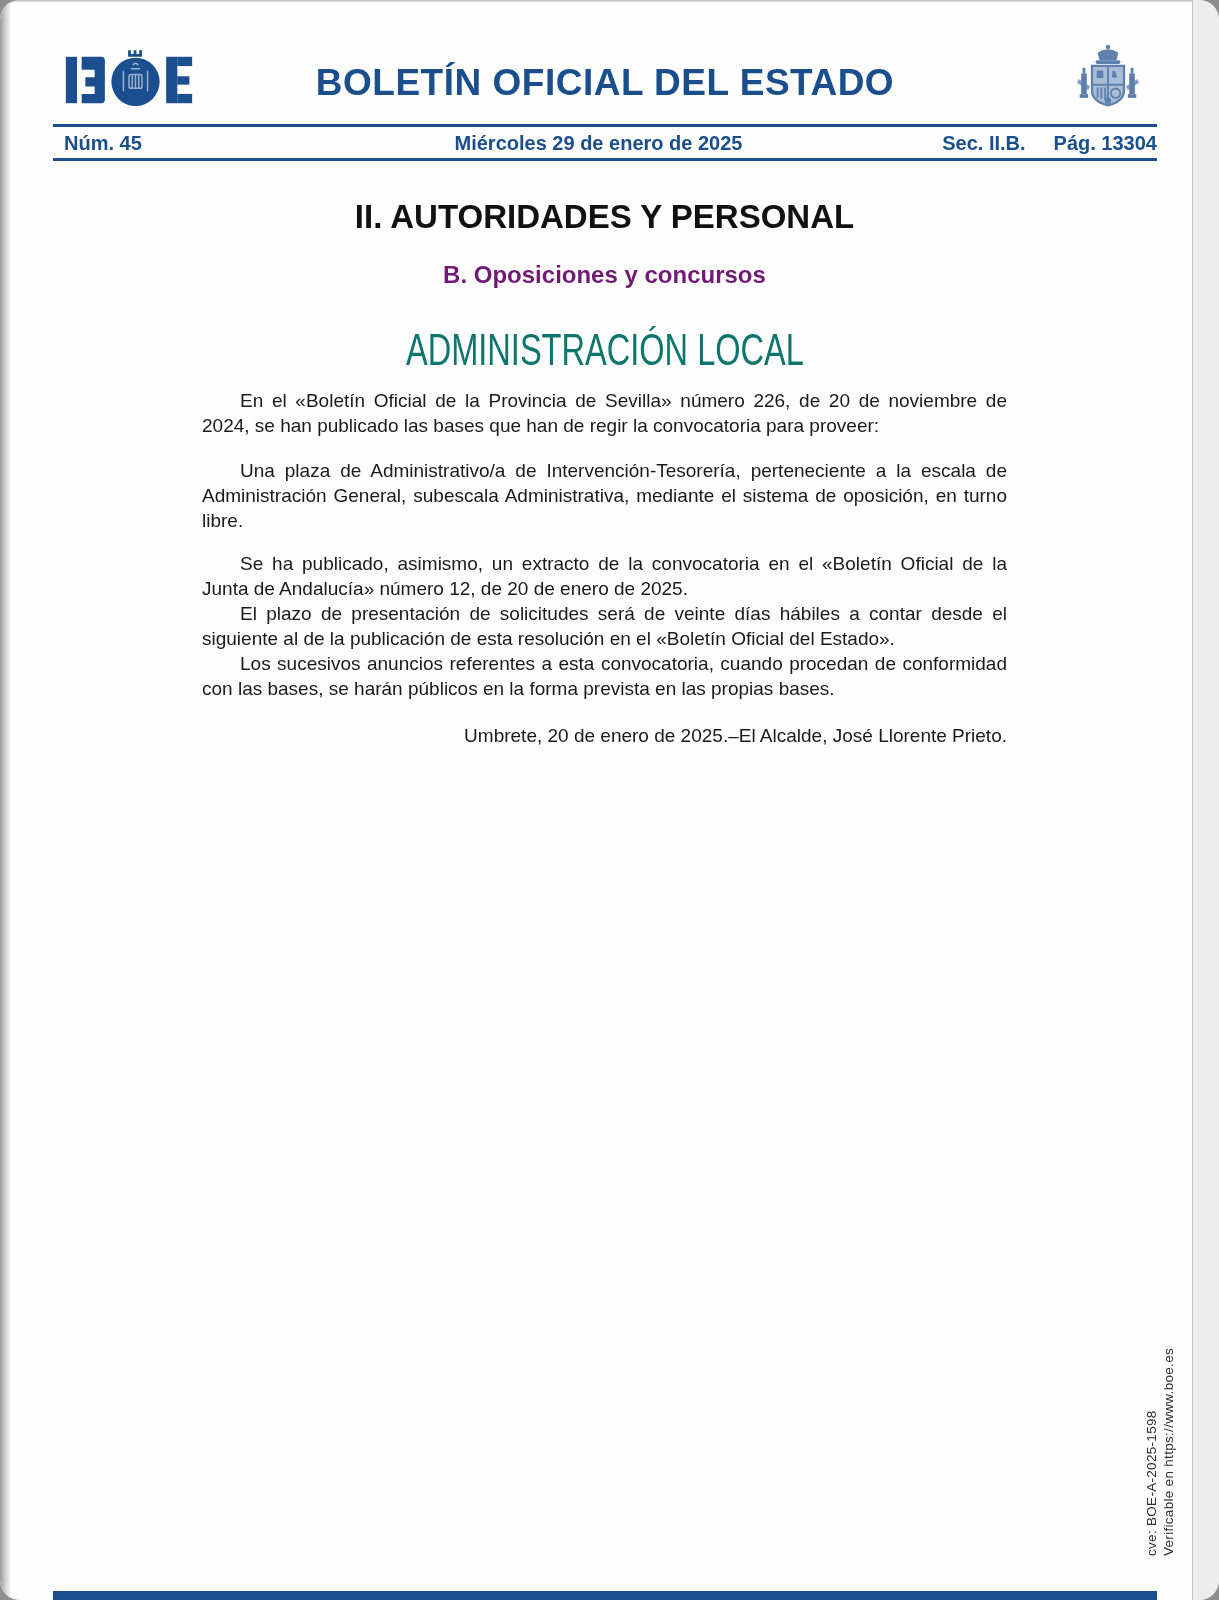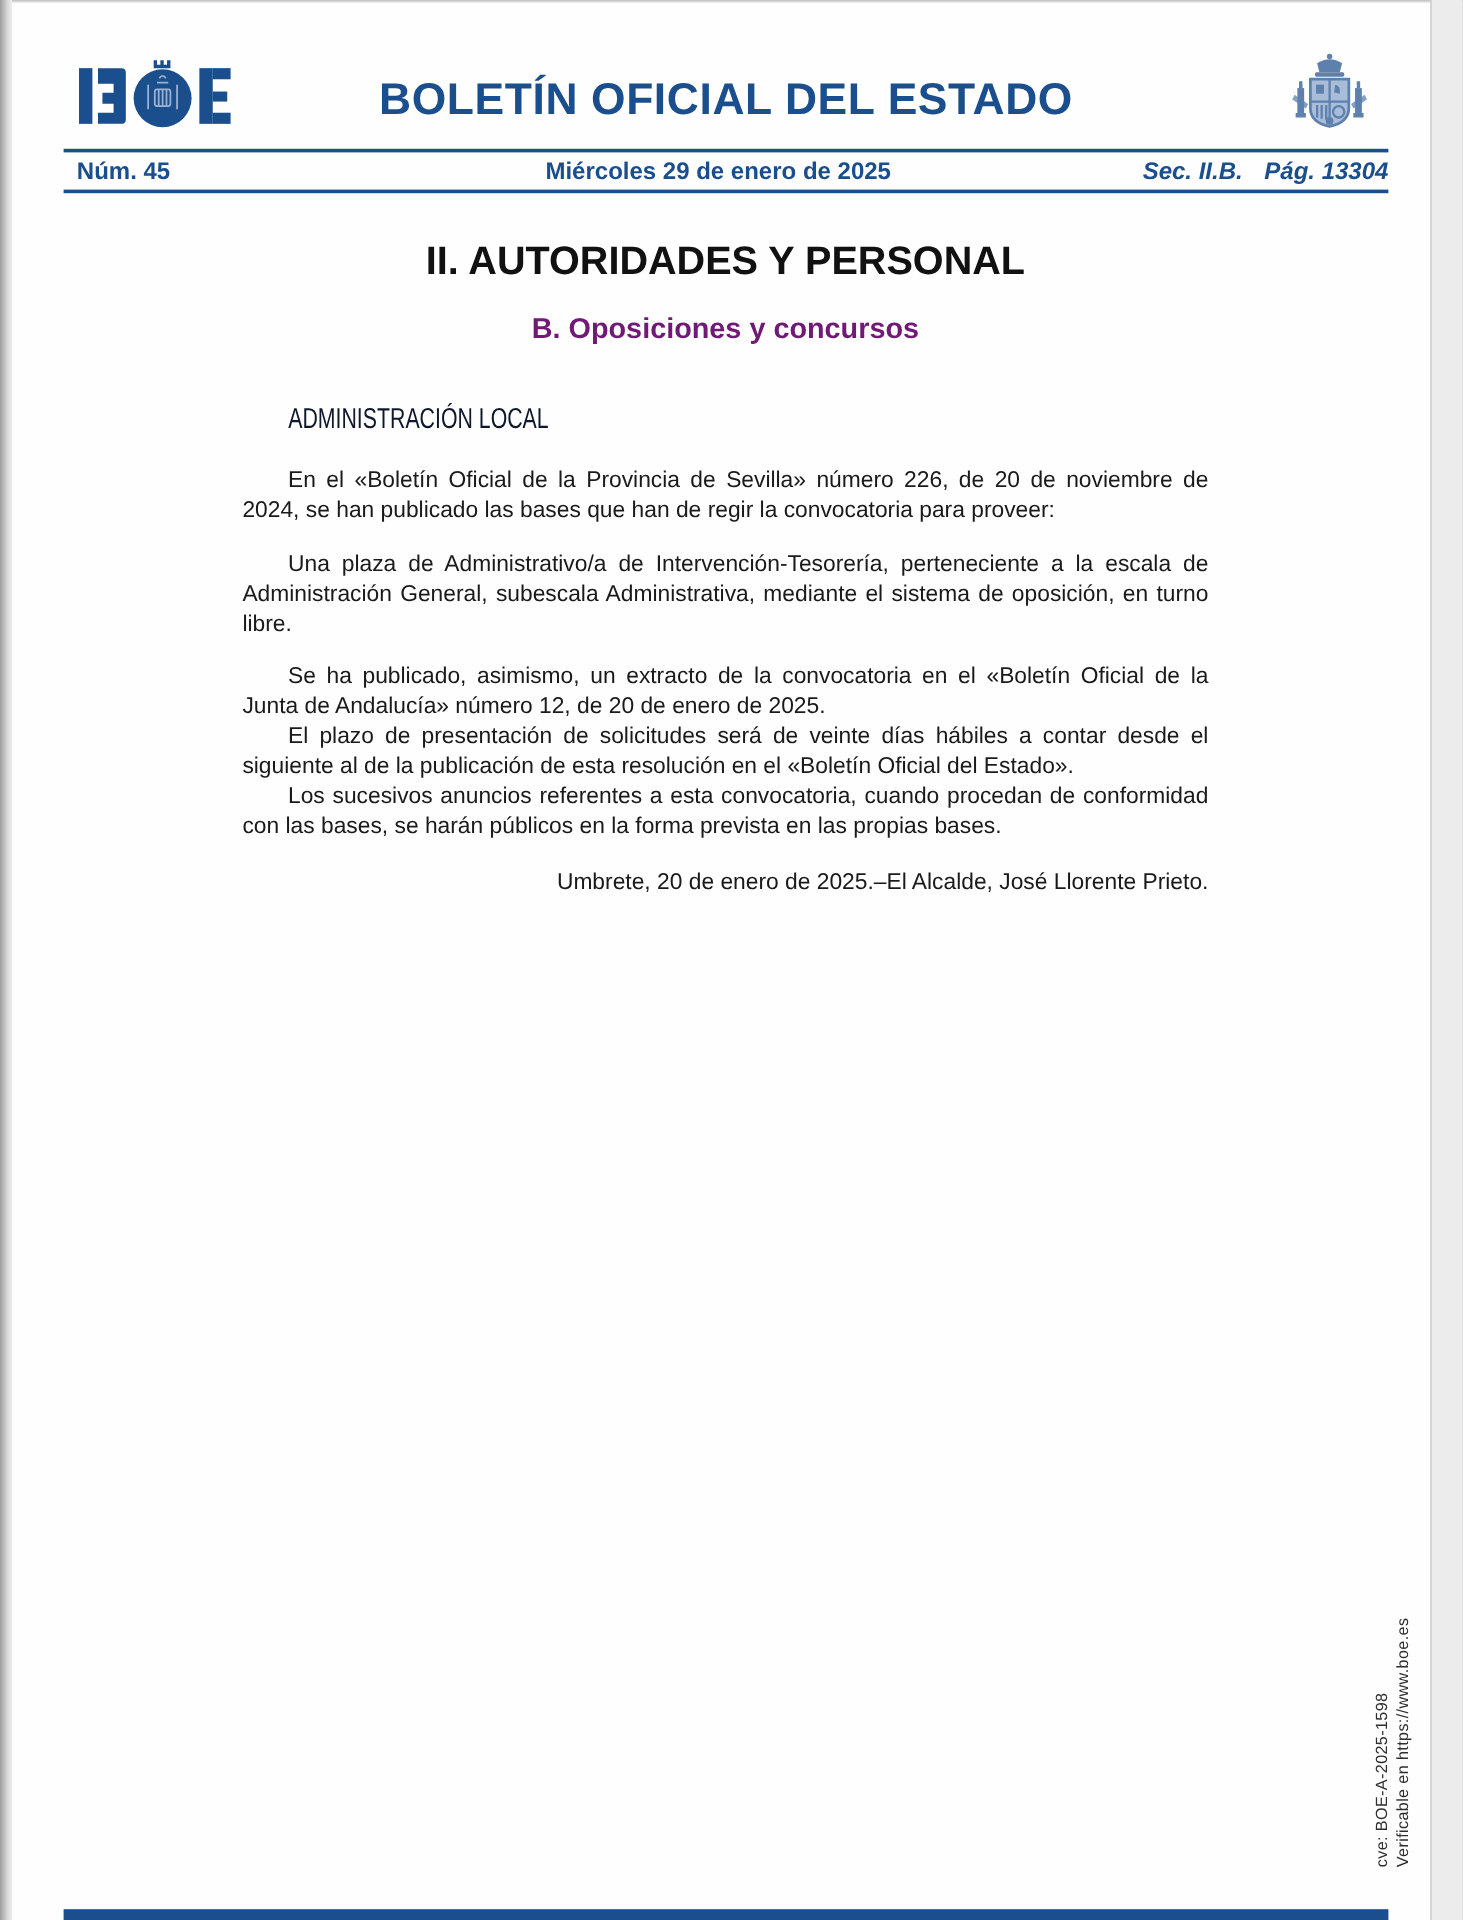--- a/index.html
+++ b/index.html
@@ -3,20 +3,21 @@
 <meta charset="utf-8">
 <style>
   html,body{margin:0;padding:0;background:#8f8f8f;}
   .page{
     position:relative;
     width:1219px;height:1600px;
     background:#fefefe;
     overflow:hidden;
     font-family:"Liberation Sans","DejaVu Sans",sans-serif;
     color:#1a1a1a;
+    border-radius:20px;
   }
   
   .edge-left{position:absolute;left:0;top:0;width:10px;height:100%;
     background:linear-gradient(90deg,#9d9d9d,#d8d8d8 60%,#efefef);}
   .edge-right{position:absolute;right:0;top:0;width:26px;height:100%;
     background:#ececec;border-left:1px solid #c4c4c4;}
   .edge-top{position:absolute;left:0;top:0;width:100%;height:3px;
     background:linear-gradient(180deg,#bdbdbd,rgba(255,255,255,0));}
 
   
@@ -32,38 +33,38 @@
   .rule{position:absolute;left:53px;right:62px;height:3px;background:#1a4e8c;}
   .rule-1{top:124px;}
   .rule-2{top:158px;}
   .info-row{
     position:absolute;left:53px;right:62px;top:129px;height:28px;
     display:flex;align-items:center;
     font-size:20px;font-weight:bold;color:#1a4e8c;
   }
   .info-left{position:absolute;left:11px;}
   .info-center{position:absolute;left:0;right:13px;text-align:center;}
-  .info-right{position:absolute;right:0;display:flex;gap:18px;font-style:italic;}
+  .info-right{position:absolute;right:0;display:flex;gap:28px;}
 
   
   .content{
     position:absolute;left:202px;top:160px;width:805px;
     font-size:19px;line-height:25px;
   }
   .h-section{
     margin:42px 0 0 0;text-align:center;
     font-size:33px;line-height:30px;font-weight:bold;color:#111;
   }
   .h-subsection{
     margin:29px 0 0 0;text-align:center;
     font-size:24px;line-height:28px;font-weight:bold;color:#701a75;
   }
   .h-department{
-    margin:43px 0 0 0;
-    font-size:24px;line-height:36px;font-weight:normal;color:#0f172a;
+    margin:43px 0 0 0;text-align:center;
+    font-size:44px;line-height:36px;font-weight:normal;color:#0f766e;
   }
   .h-department .narrow{display:inline-block;transform:scaleX(.74);transform-origin:center;white-space:nowrap;}
 
   .announcement{margin-top:37px;display:flex;}
   .ann-number{flex:0 0 105px;font-size:21px;font-weight:bold;padding-top:1px;}
   .ann-summary{flex:1;font-style:italic;text-align:justify;}
 
   .content p{margin:0;text-align:justify;text-indent:38px;}
   .content p.gap{margin-top:20px;}
   .content p.gap-sm{margin-top:18px;}

